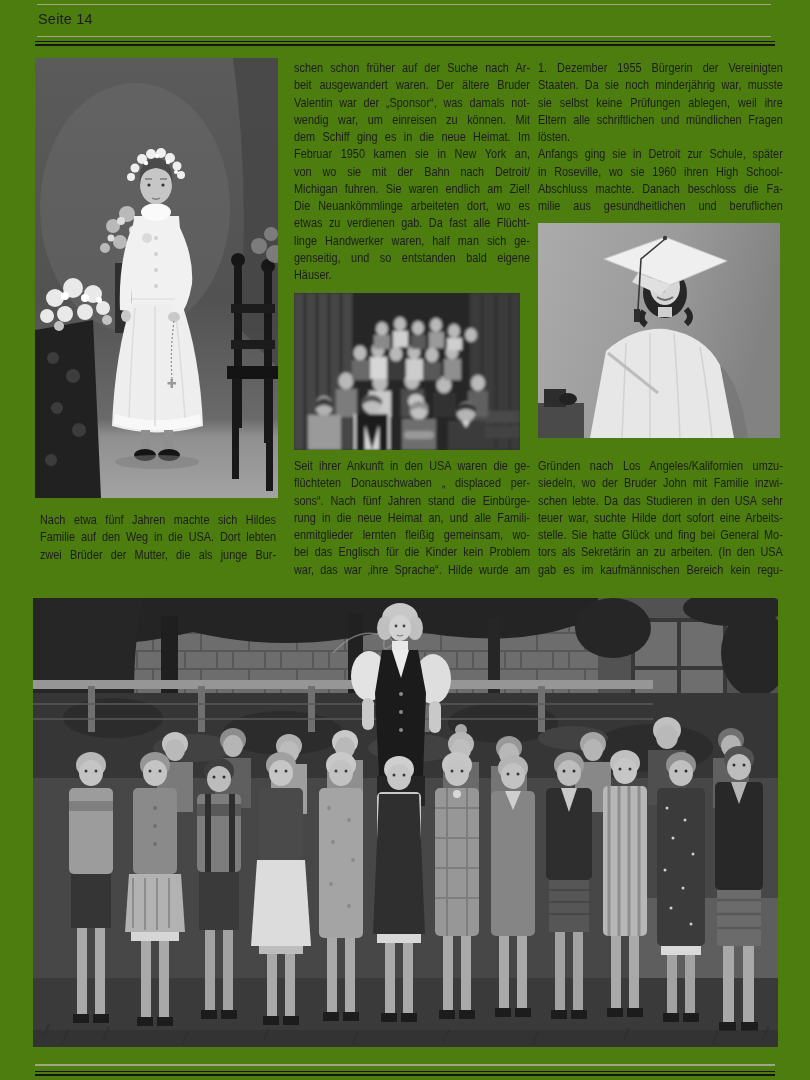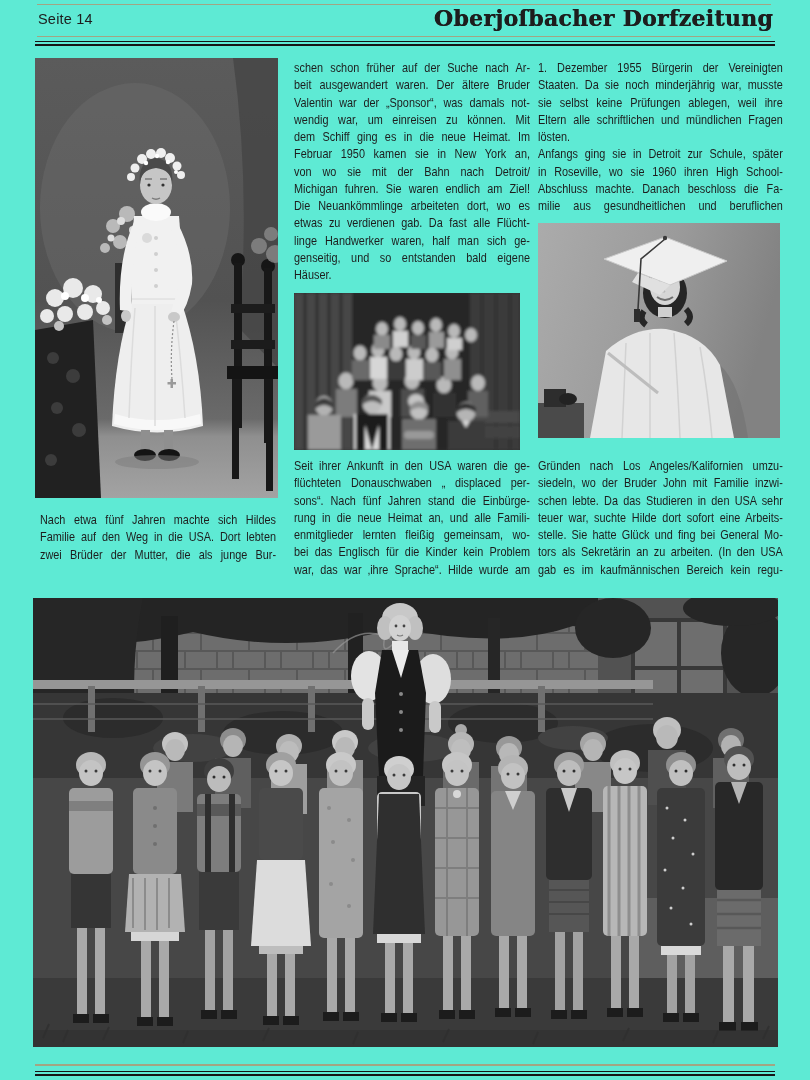--- a/index.html
+++ b/index.html
@@ -1,16 +1,16 @@
 <!DOCTYPE html>
 <html lang="de"><head>
 <meta charset="utf-8">
 <style>
   html,body{margin:0;padding:0;background:#f4f7cb;}
-  .page{position:relative;width:810px;height:1080px;background:#5eead4;
+  .page{position:relative;width:810px;height:1080px;background:#4d7c0f;
         font-family:"Liberation Sans",sans-serif;color:#1d1d1d;overflow:hidden;}
   .rule{position:absolute;}
   .pagenum{position:absolute;left:38px;top:11px;font-size:14.5px;letter-spacing:.2px;}
   .masthead{position:absolute;right:37px;top:5px;font-family:"DejaVu Serif",serif;
             font-size:22px;font-weight:bold;letter-spacing:.3px;
             text-shadow:.4px 0 0 currentColor;}
   .photo{position:absolute;display:block;margin:0;}
   .photo svg{display:block;width:100%;height:100%;}
   .tblock{position:absolute;transform:scaleX(0.8);transform-origin:0 0;
           font-size:13.6px;line-height:17.25px;}
@@ -18,21 +18,20 @@
   .line{text-align:justify;text-align-last:justify;}
   .endshort .line:last-child{text-align-last:left;}
 </style>
 </head>
 <body>
 
 <div class="page">
 
   <div class="rule" style="left:37px;top:4px;width:734px;height:1px;background:#a2a583;"></div>
   <div class="pagenum">Seite 14</div>
-  <div class="masthead">Oberjoſbacher Dorfzeitung</div>
   <div class="rule" style="left:37px;top:36px;width:734px;height:1px;background:#a2a583;"></div>
   <div class="rule" style="left:35px;top:41px;width:740px;height:1px;background:#161616;"></div>
   <div class="rule" style="left:35px;top:43.5px;width:740px;height:2px;background:#161616;"></div>
 
   <figure class="photo" style="left:35px;top:58px;width:243px;height:440px;">
     <svg viewBox="0 0 243 440" preserveAspectRatio="none">
       <defs>
         <linearGradient id="p1bg" x1="0" y1="0" x2="0" y2="1">
           <stop offset="0" stop-color="#5b5b5b"></stop>
             <stop offset="0.55" stop-color="#525252"></stop>

